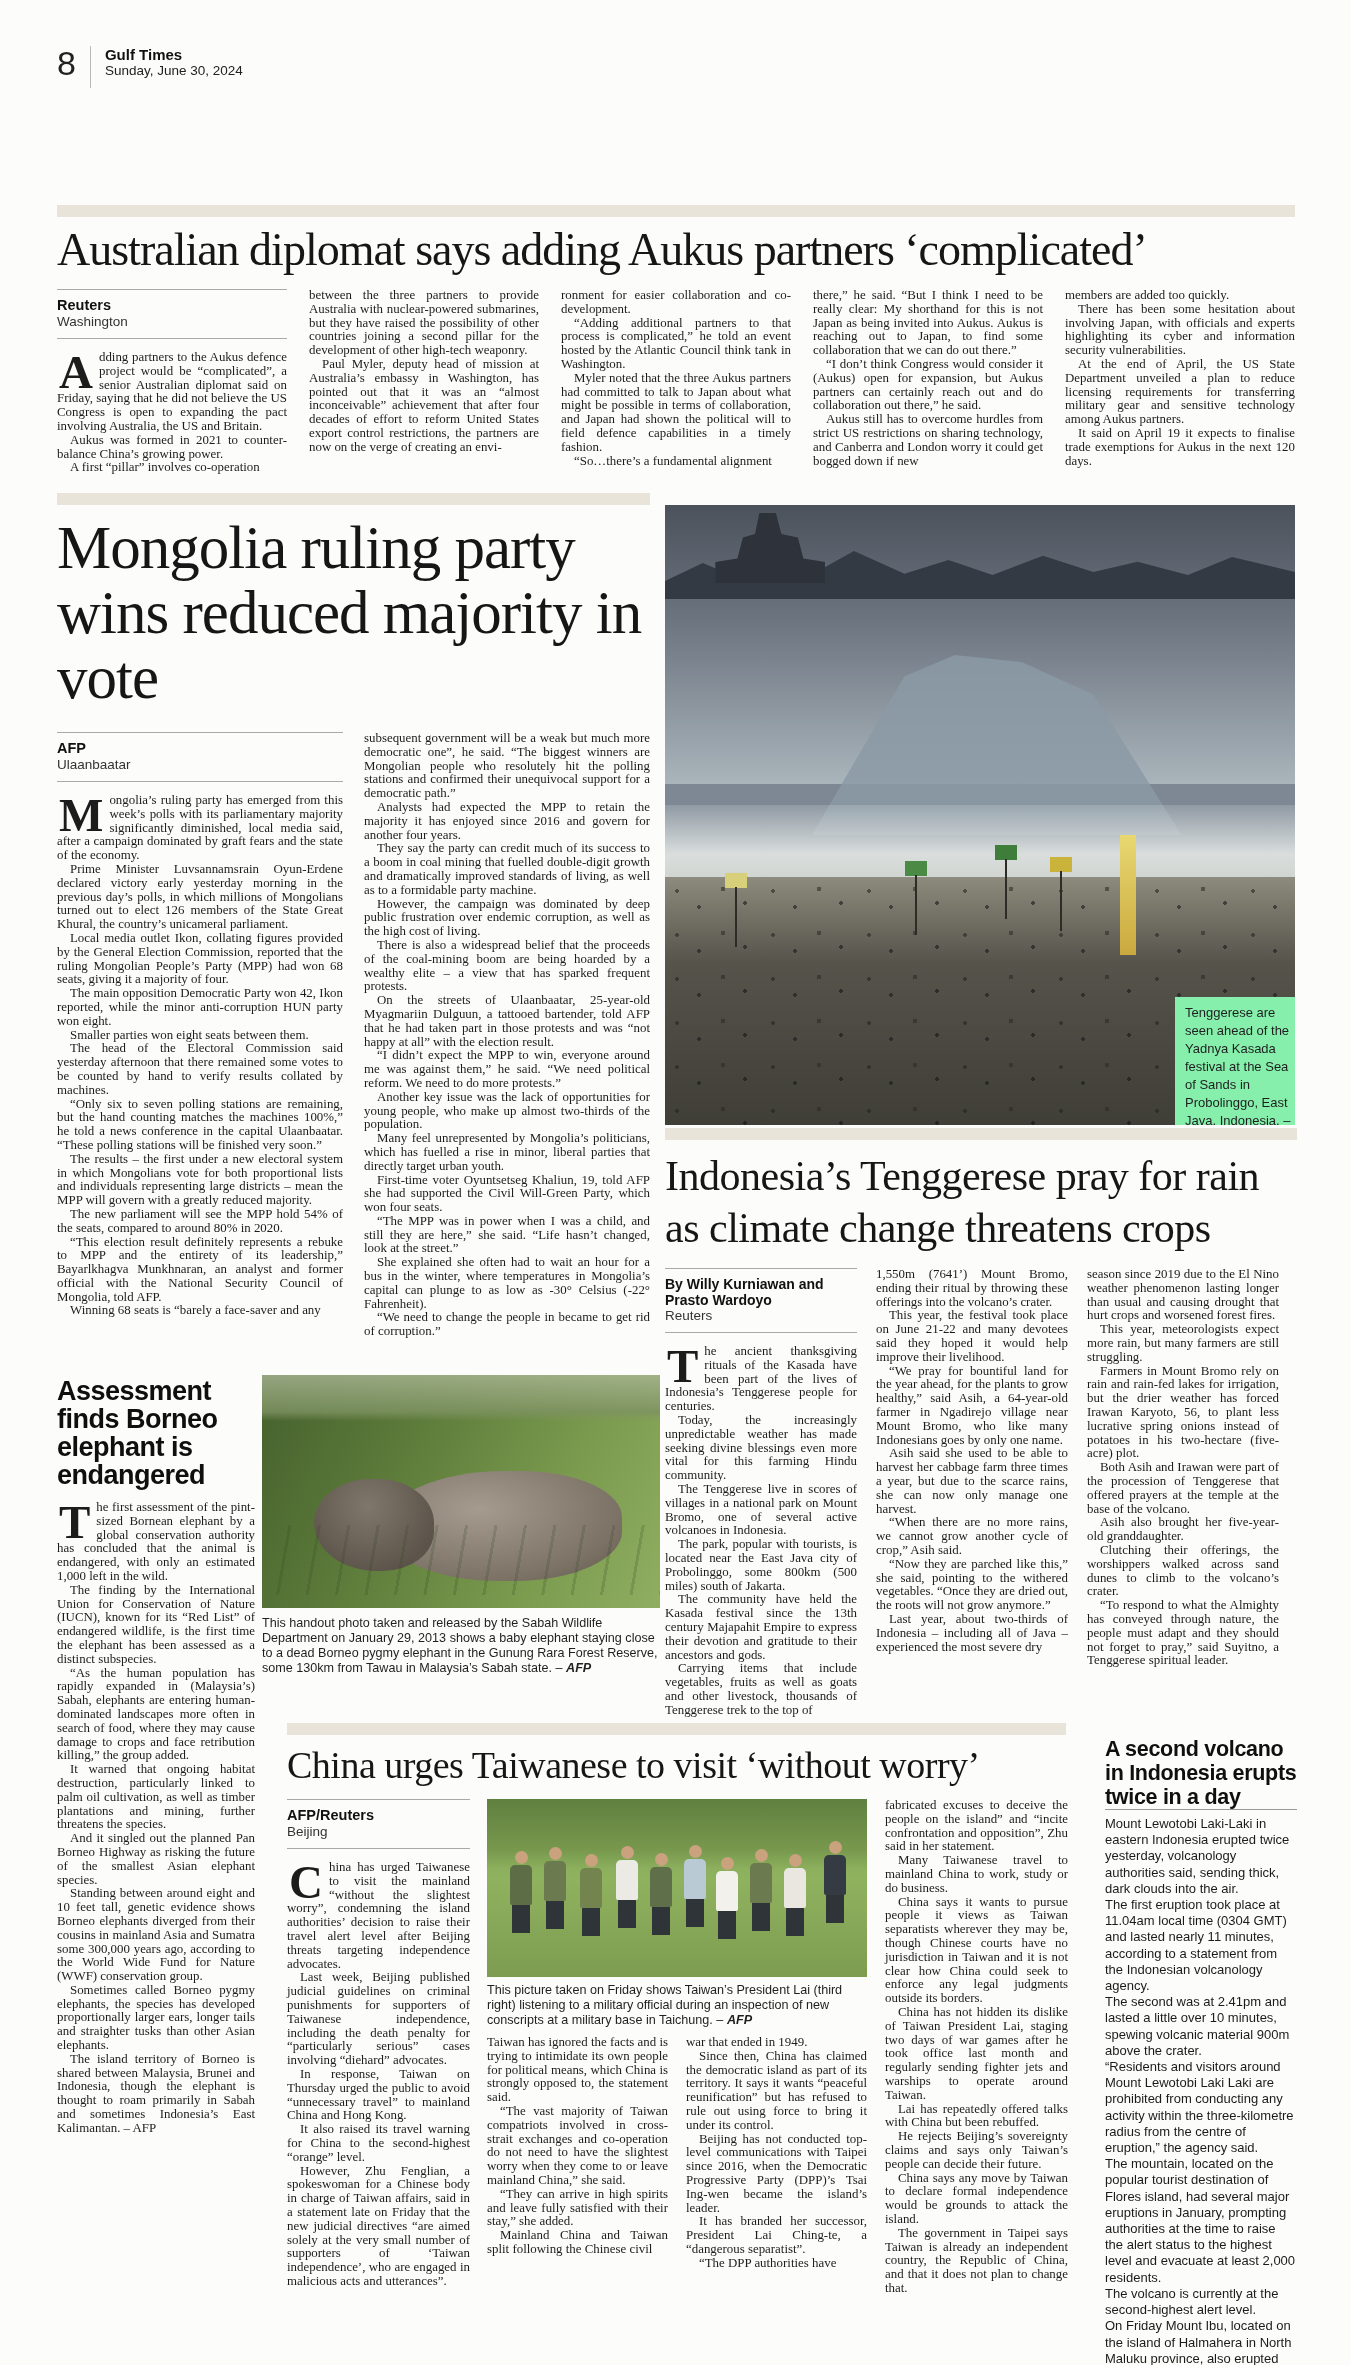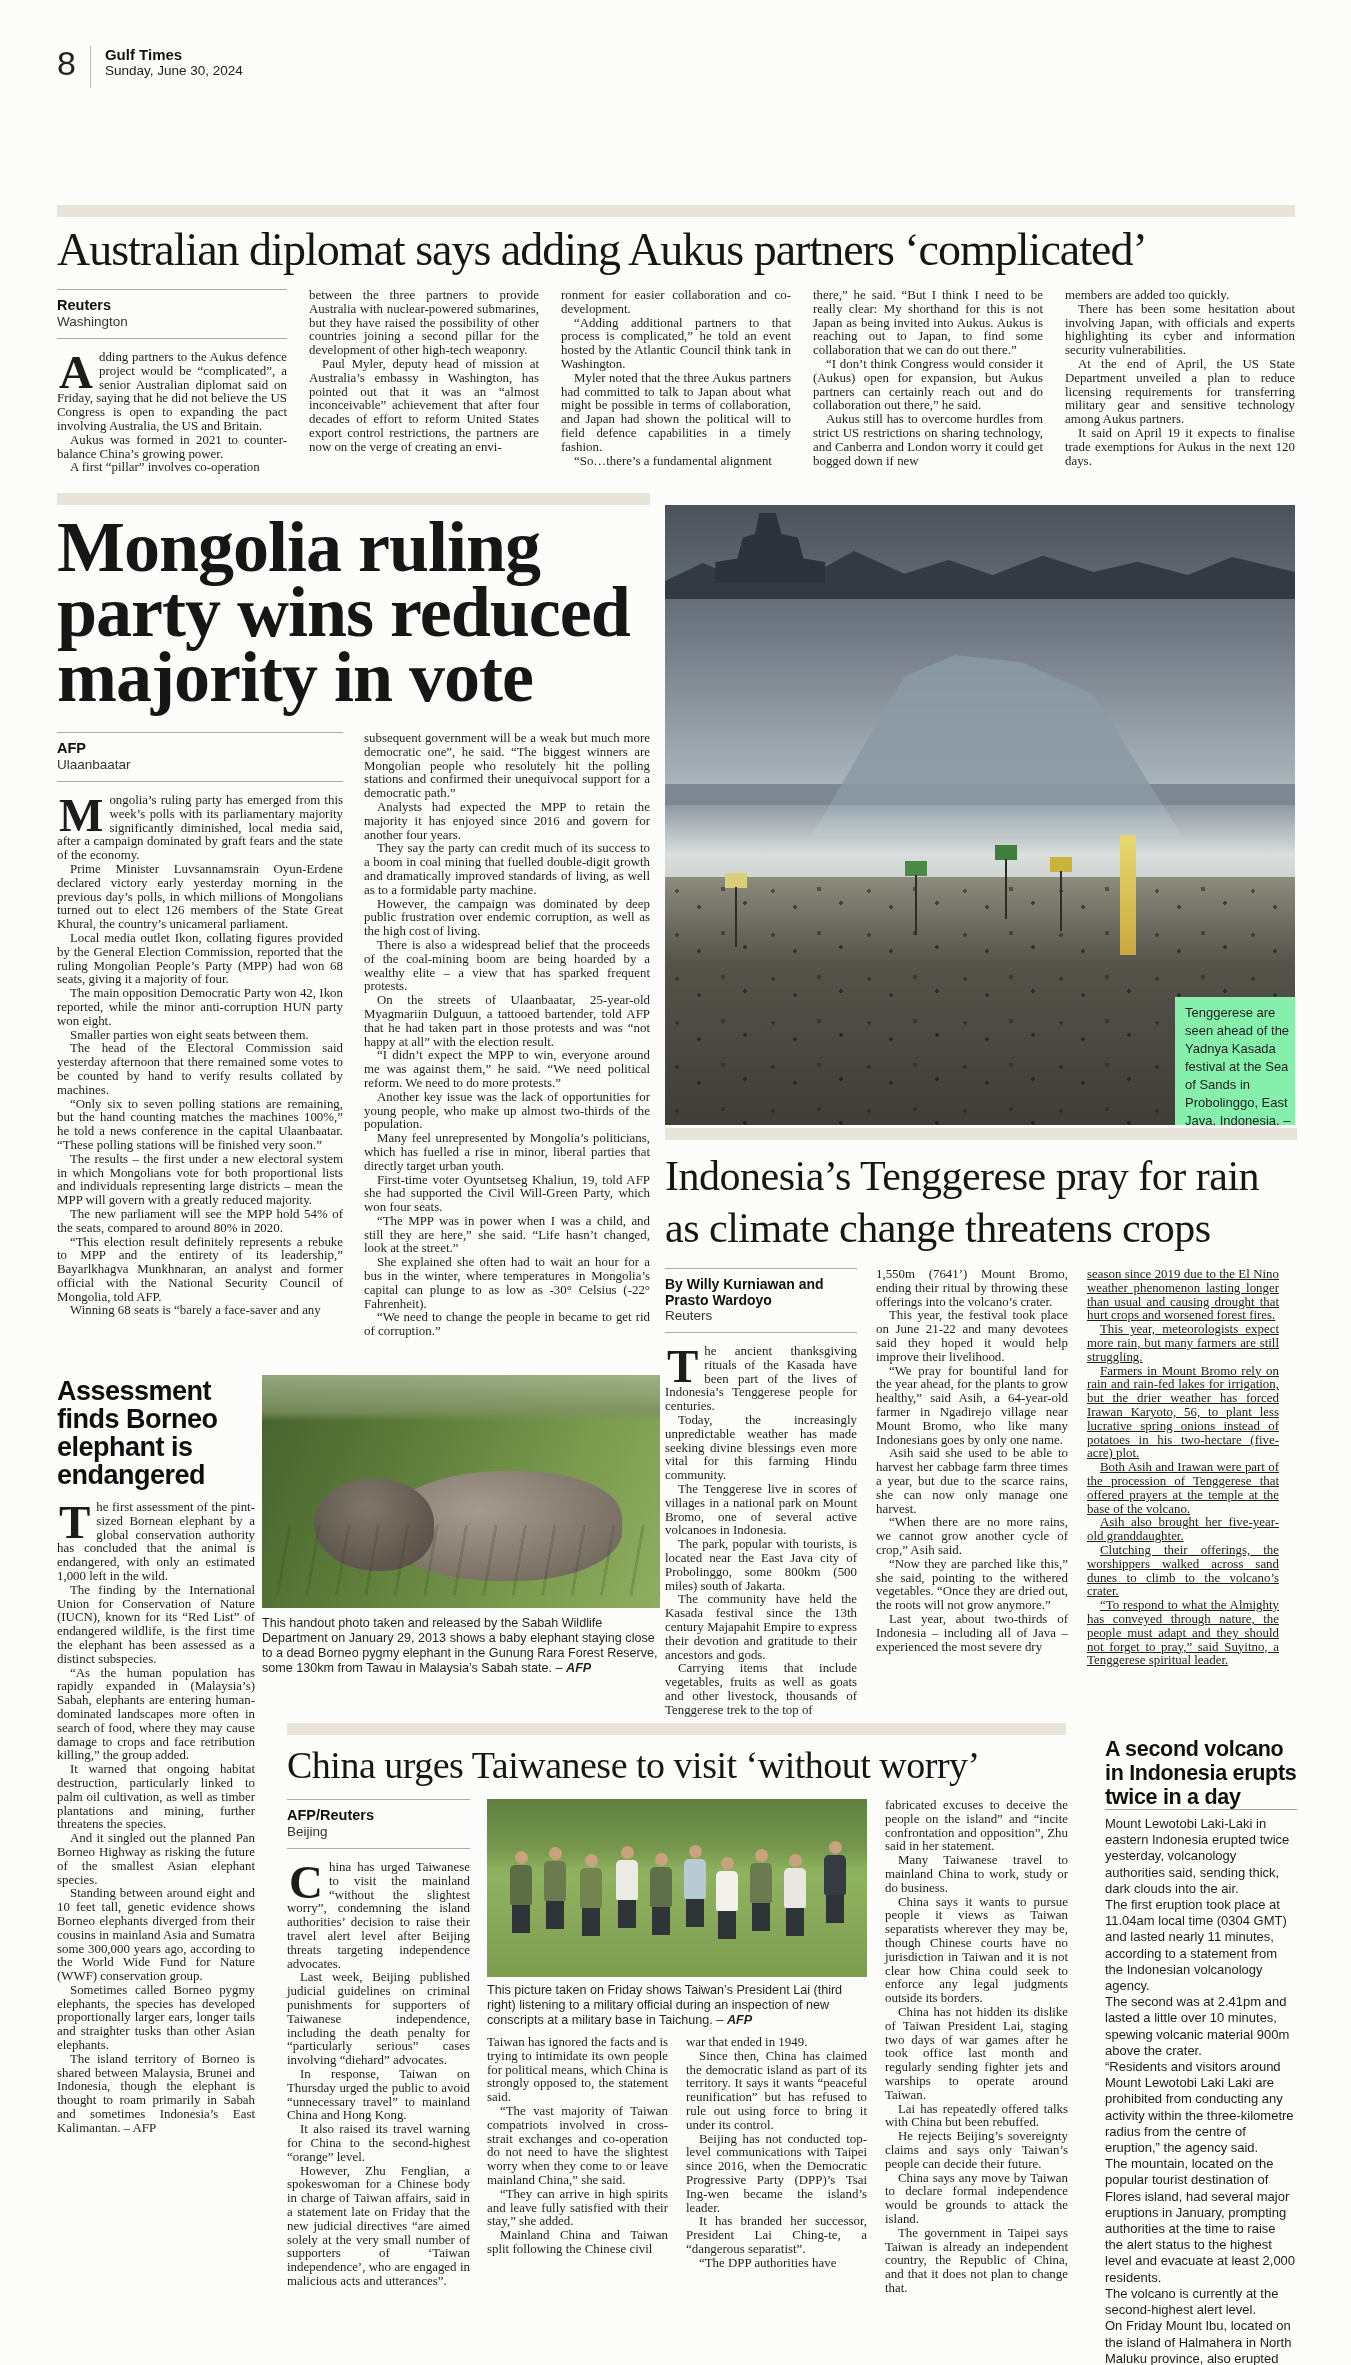--- a/index.html
+++ b/index.html
@@ -33,21 +33,21 @@
   .caption{font:12.6px/15px "Liberation Sans", sans-serif;color:#1f1f1f;text-align:left;}
   .caption .credit{font-weight:bold;font-style:italic;}
   .sansbody p{margin:0;font:13px/16.2px "Liberation Sans", sans-serif;color:#1b1b1b;}
   
   #aukus{position:absolute;left:57px;top:205px;width:1238px;}
   #aukus .hl{font-size:46px;line-height:50px;white-space:nowrap;letter-spacing:-1px;margin:8px 0 14px 0;}
   #aukus .col{width:230px;margin-right:22px;}
   #aukus .col:last-child{margin-right:0;}
   
   #mongolia{position:absolute;left:57px;top:493px;width:593px;}
-  #mongolia .hl{font-size:72px;line-height:65px;font-weight:bold;letter-spacing:-1px;margin:10px 0 22px 0;}
+  #mongolia .hl{font-size:61px;line-height:65px;font-weight:normal;letter-spacing:-1px;margin:10px 0 22px 0;}
   #mongolia .col{width:286px;margin-right:21px;}
   #mongolia .col:last-child{margin-right:0;}
   
   #bromo{position:absolute;left:665px;top:505px;width:630px;height:620px;background:#7d8894;overflow:hidden;}
   .bromo-sky{position:absolute;left:0;top:0;width:100%;height:45%;
      background:linear-gradient(180deg,#4c525c 0%,#6a737e 40%,#aab4bb 100%);}
   .bromo-ridge{position:absolute;left:0;top:34px;width:100%;height:60px;background:#343a44;
      clip-path:polygon(0 70%,6% 40%,11% 62%,17% 30%,24% 55%,30% 20%,38% 58%,45% 35%,52% 60%,60% 28%,68% 55%,75% 38%,83% 60%,90% 30%,100% 55%,100% 100%,0 100%);}
   .bromo-temple{position:absolute;left:8%;top:8px;width:110px;height:70px;background:#2d323b;
      clip-path:polygon(40% 0,55% 0,60% 30%,75% 35%,80% 65%,100% 70%,100% 100%,0 100%,0 70%,20% 65%,25% 35%,36% 30%);}
@@ -67,21 +67,21 @@
   .flag:before{content:"";position:absolute;left:10px;top:14px;width:2px;height:60px;background:#2e2c26;}
   .bromo-banner-tall{position:absolute;left:455px;top:330px;width:16px;height:120px;
      background:linear-gradient(180deg,#e8d870,#caa93f);}
   .bromo-caption{position:absolute;right:0;bottom:0;width:120px;height:128px;background:#86efac;
      padding:6px 0 0 10px;box-sizing:border-box;}
   .bromo-caption .caption{font-size:13px;line-height:16px;}
   
   #tenggerese{position:absolute;left:665px;top:1128px;width:632px;}
   #tenggerese .hl{font-size:42px;line-height:52px;letter-spacing:-.5px;margin:10px 0 14px 0;}
   #tenggerese .col{width:192px;margin-right:19px;}
-  #tenggerese .col:last-child{margin-right:0;text-decoration:underline;}
+  #tenggerese .col:last-child{margin-right:0;}
   #tenggerese .byline .src{font-size:14px;line-height:16px;}
   
   #borneo{position:absolute;left:57px;top:1377px;width:198px;}
   #borneo h2{font:800 27px/28px "Liberation Sans", sans-serif;letter-spacing:-.5px;margin:0 0 12px 0;color:#0f0f0f;}
   
   #elephant{position:absolute;left:262px;top:1375px;width:398px;}
   .ele-photo{position:relative;width:398px;height:233px;overflow:hidden;
      background:linear-gradient(115deg,#46612e 0%,#5d7b3a 35%,#7a9a4e 70%,#8fae62 100%);}
   .ele-top{position:absolute;left:0;top:0;width:100%;height:46px;
      background:linear-gradient(180deg,#a9b694,#7e9262 80%,transparent);opacity:.8;}

